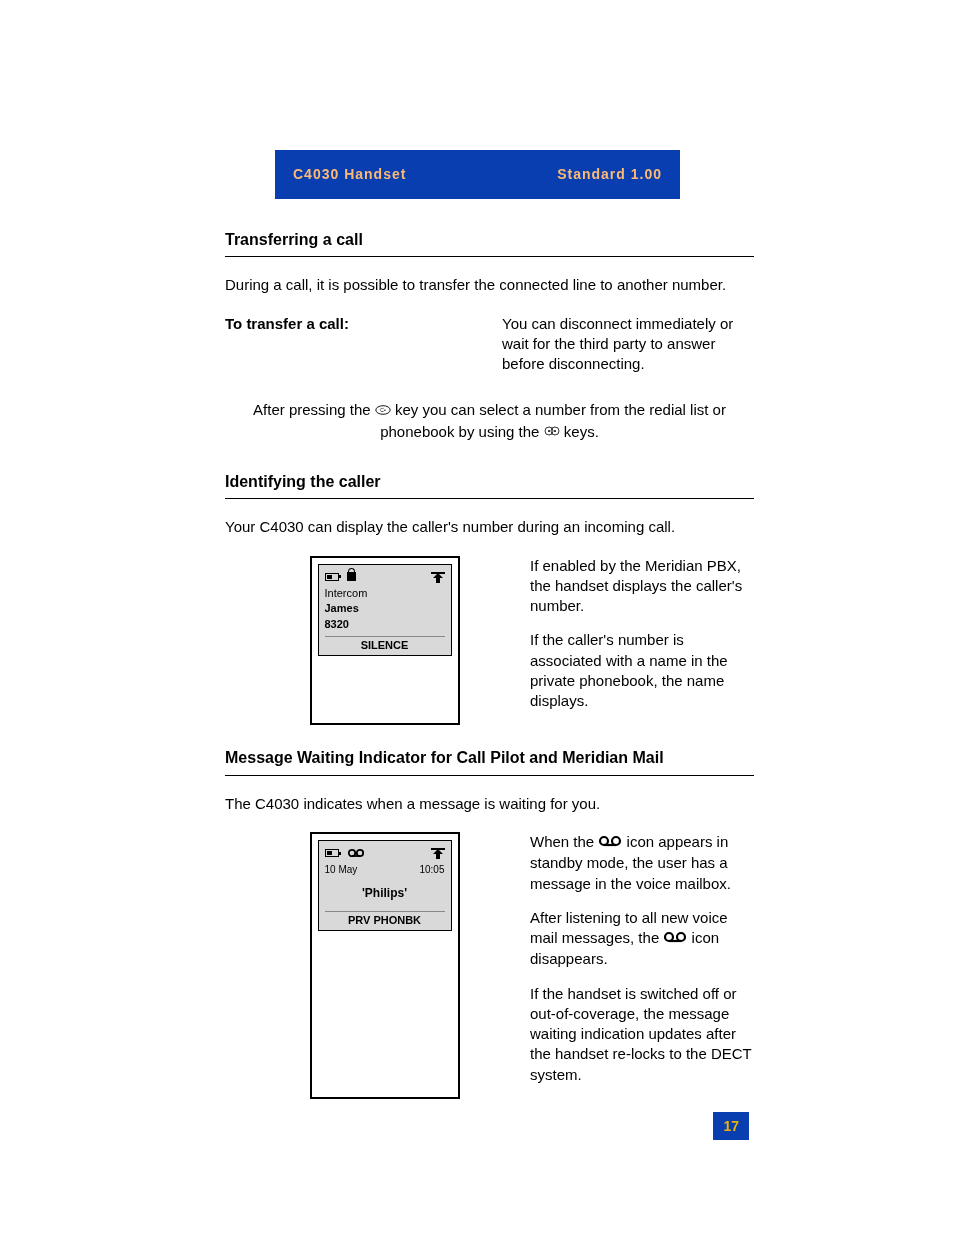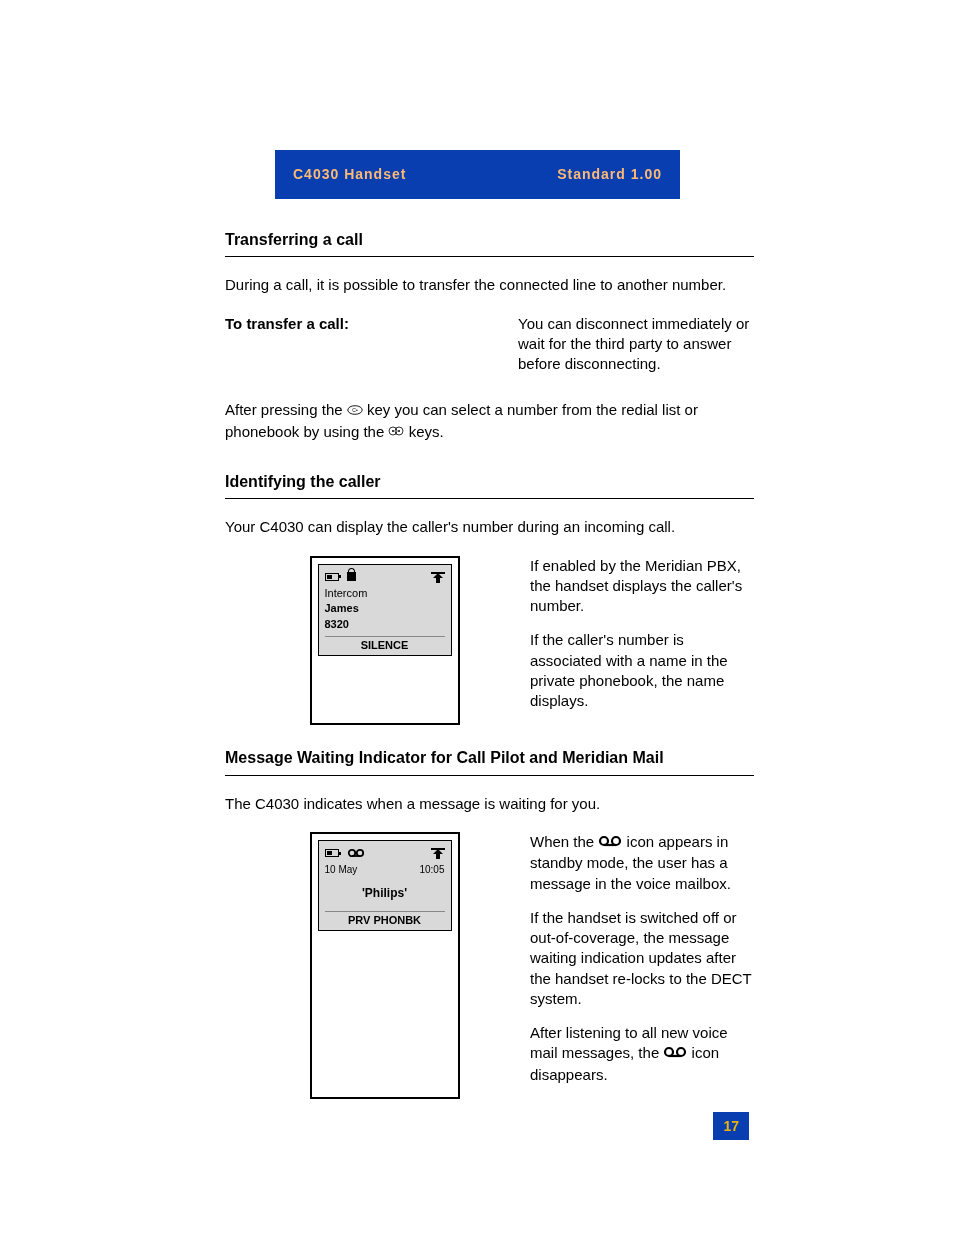--- a/index.html
+++ b/index.html
@@ -36,32 +36,32 @@
     margin: 22px 0 6px 0;
   }
   .rule {
     border: none;
     border-top: 1.5px solid #000;
     margin: 4px 0 18px 0;
   }
   .intro { margin-bottom: 18px; }
   .two-col {
     display: flex;
-    gap: 18px;
+    gap: 2px;
     margin-bottom: 14px;
     justify-content: center;
   }
   .two-col .left {
     width: 275px;
     flex: 0 0 275px;
     font-weight: bold;
   }
   .two-col .right { flex: 1; }
   .right p { margin: 0 0 12px 0; }
-  .para { margin: 0 0 14px 0; }
+  .para { margin: 0 0 14px 0; text-align: center; }
   .after-note { margin-top: 4px; margin-bottom: 28px; }
 
   .screen-col {
     display: flex;
     gap: 30px;
     margin-bottom: 16px;
   }
   .screen-box-wrap {
     width: 275px;
     flex: 0 0 275px;
@@ -295,30 +295,30 @@
         <span>When the </span>
         <span class="key-icon">
           <svg width="24" height="12" viewBox="0 0 24 12">
               <circle cx="6" cy="6" r="4" fill="none" stroke="#000" stroke-width="2.2"></circle>
               <circle cx="18" cy="6" r="4" fill="none" stroke="#000" stroke-width="2.2"></circle>
               <line x1="6" y1="10" x2="18" y2="10" stroke="#000" stroke-width="2.2"></line>
             </svg>
         </span>
         <span> icon appears in standby mode, the user has a message in the voice mailbox.</span>
       </p>
-      <p>If the handset is switched off or out-of-coverage, the message waiting indication updates after the handset re-locks to the DECT system.</p>
       <p>
         <span>After listening to all new voice mail messages, the </span>
         <span class="key-icon">
           <svg width="24" height="12" viewBox="0 0 24 12">
               <circle cx="6" cy="6" r="4" fill="none" stroke="#000" stroke-width="2.2"></circle>
               <circle cx="18" cy="6" r="4" fill="none" stroke="#000" stroke-width="2.2"></circle>
               <line x1="6" y1="10" x2="18" y2="10" stroke="#000" stroke-width="2.2"></line>
             </svg>
         </span>
         <span> icon disappears.</span>
       </p>
+      <p>If the handset is switched off or out-of-coverage, the message waiting indication updates after the handset re-locks to the DECT system.</p>
     </div>
   </div>
 
 </div>
 
 <div class="page-number">17</div>
 
 </body></html>

